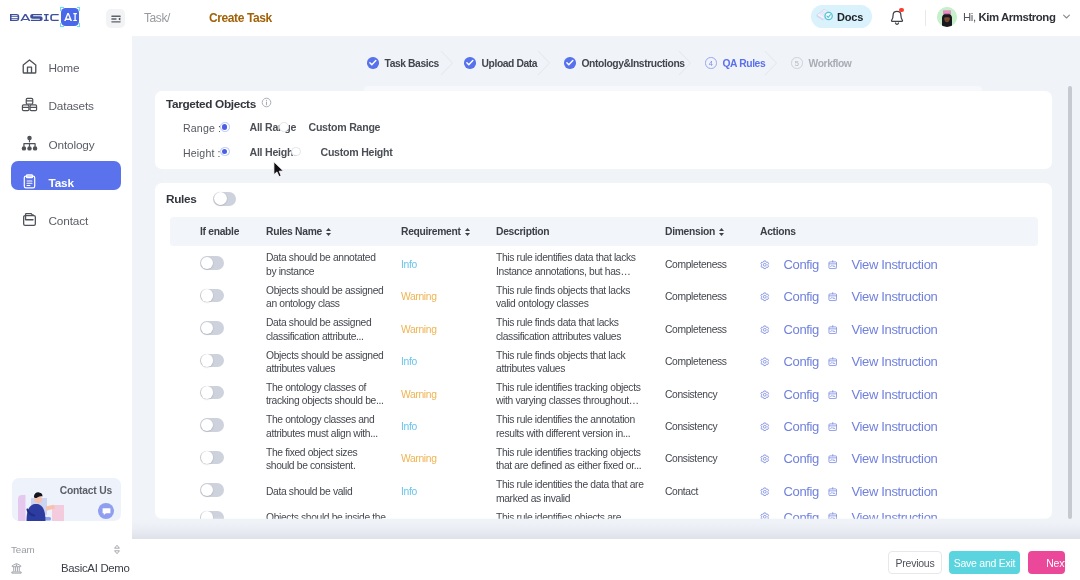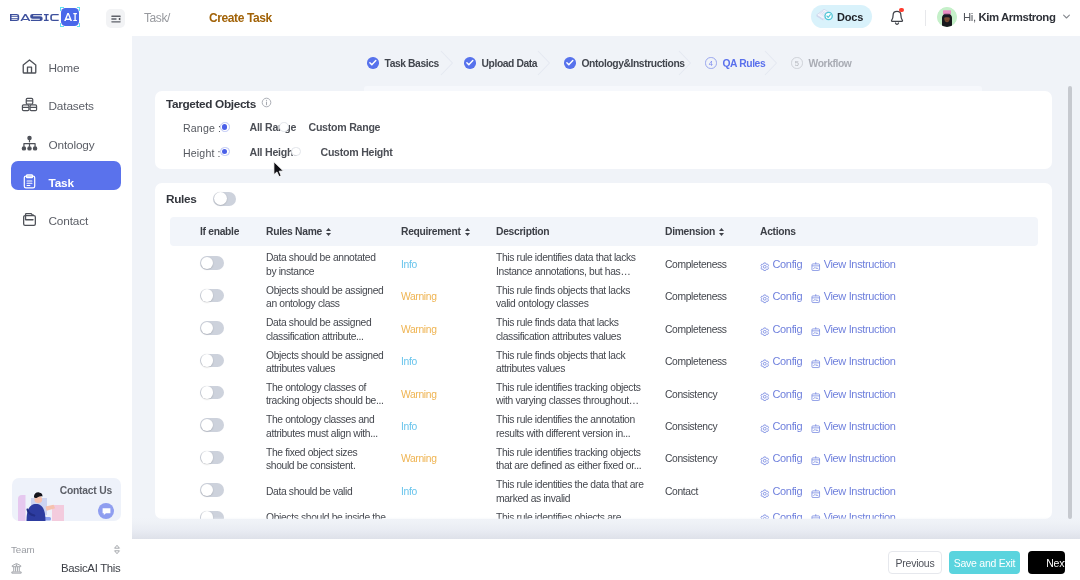--- a/index.html
+++ b/index.html
@@ -137,39 +137,39 @@
   .td.c-enable,.td.c-act{ display:block; overflow:visible; }
   .c-enable{ width:96px; padding-left:30px; }
   .c-name{ width:135px; padding-right:13px; }
   .c-req{ width:95px; }
   .c-desc{ width:169px; padding-right:17px; }
   .c-dim{ width:95px; }
   .c-act{ width:200px; }
   .req-info{ color:#68c4ec; }
   .req-warn{ color:#efb452; }
   .act{ display:flex; align-items:center; gap:9px; }
-  .act-link{ display:flex; align-items:flex-end; gap:3px; font-size:11px; color:#7081dd;
+  .act-link{ display:flex; align-items:center; gap:14px; font-size:13px; color:#7081dd;
              letter-spacing:-0.35px; white-space:nowrap; }
   .act-link svg{ display:block; }
 
   .fade{ position:absolute; left:0; top:481px; width:948px; height:22px;
          background:linear-gradient(to bottom, rgba(240,243,248,0) 0%, #eff2f7 22%, #e9ecf3 60%, #dee1e9 100%); }
 
   .cursor{ position:absolute; left:273px; top:161px; z-index:50; }
   .scrollbar{ position:absolute; left:936px; top:50px; width:3.5px; height:433px;
               border-radius:2px; background:#c6c9cf; }
 
   
   .footer{ position:absolute; left:132px; top:539px; width:948px; height:41px; background:#fff; }
   .btn{ position:absolute; top:551px; height:23px; border-radius:4px; display:flex;
         align-items:center; justify-content:center; font-size:10.5px; letter-spacing:-0.25px;
         font-family:"Liberation Sans", sans-serif; border:none; cursor:pointer; }
   .btn-prev{ left:888px; width:54px; background:#fff; border:1px solid #e6e8ed; color:#4f525a; }
   .btn-save{ left:949px; width:71px; background:#5ad4de; color:#fff; }
-  .btn-next{ left:1028px; width:37px; background:#000000; color:#fff;padding-left:20px; }
+  .btn-next{ left:1028px; width:37px; background:#ec4899; color:#fff;padding-left:20px; }
 
 </style>
 </head>
 <body>
 
 <div id="app">
 
 <div class="topbar">
   <div class="logo">
     <svg class="logo-basic" width="49" height="7" viewBox="0 0 64 12" preserveAspectRatio="none">
@@ -370,21 +370,21 @@
     <span>
       <svg width="13" height="13" viewBox="0 0 14 14">
             <g fill="none" stroke="#9a9da3" stroke-width="0.95" stroke-linejoin="round">
               <path d="M7 1.6 L11.6 4.0 L11.6 5.0 L2.4 5.0 L2.4 4.0 Z"></path>
               <path d="M4.0 5.4 V10.2 M6.0 5.4 V10.2 M8.0 5.4 V10.2 M10.0 5.4 V10.2"></path>
               <path d="M2.0 10.7 H12.0 V12.0 H2.0 Z"></path>
             </g>
             <circle cx="7" cy="3.4" r="0.85" fill="#9a9da3"></circle>
           </svg>
     </span>
-    <span class="team-name">BasicAI This</span>
+    <span class="team-name">BasicAI Demo</span>
   </div>
 </div>
 
 <div class="main">
   <div class="steps-bg"></div>
   <div class="steps">
     <div class="step done" style="left:235px">
       <span class="step-circle filled">
             <svg width="11.5" height="11.5" viewBox="0 0 12 12">
               <path d="M3.0 6.1 L5.0 8.2 L9.2 3.6" fill="none" stroke="#fff" stroke-width="1.5" stroke-linecap="round" stroke-linejoin="round"></path>

